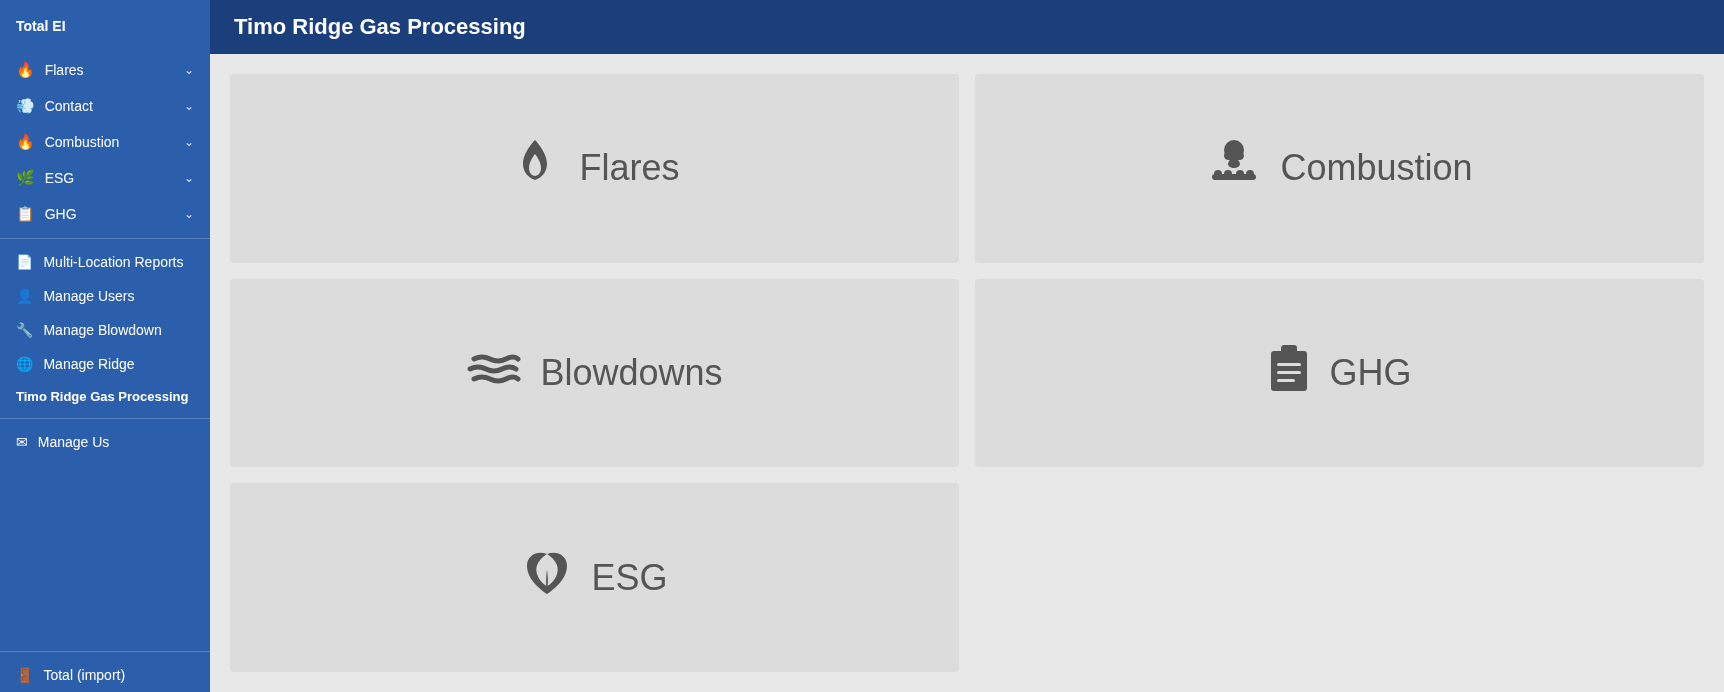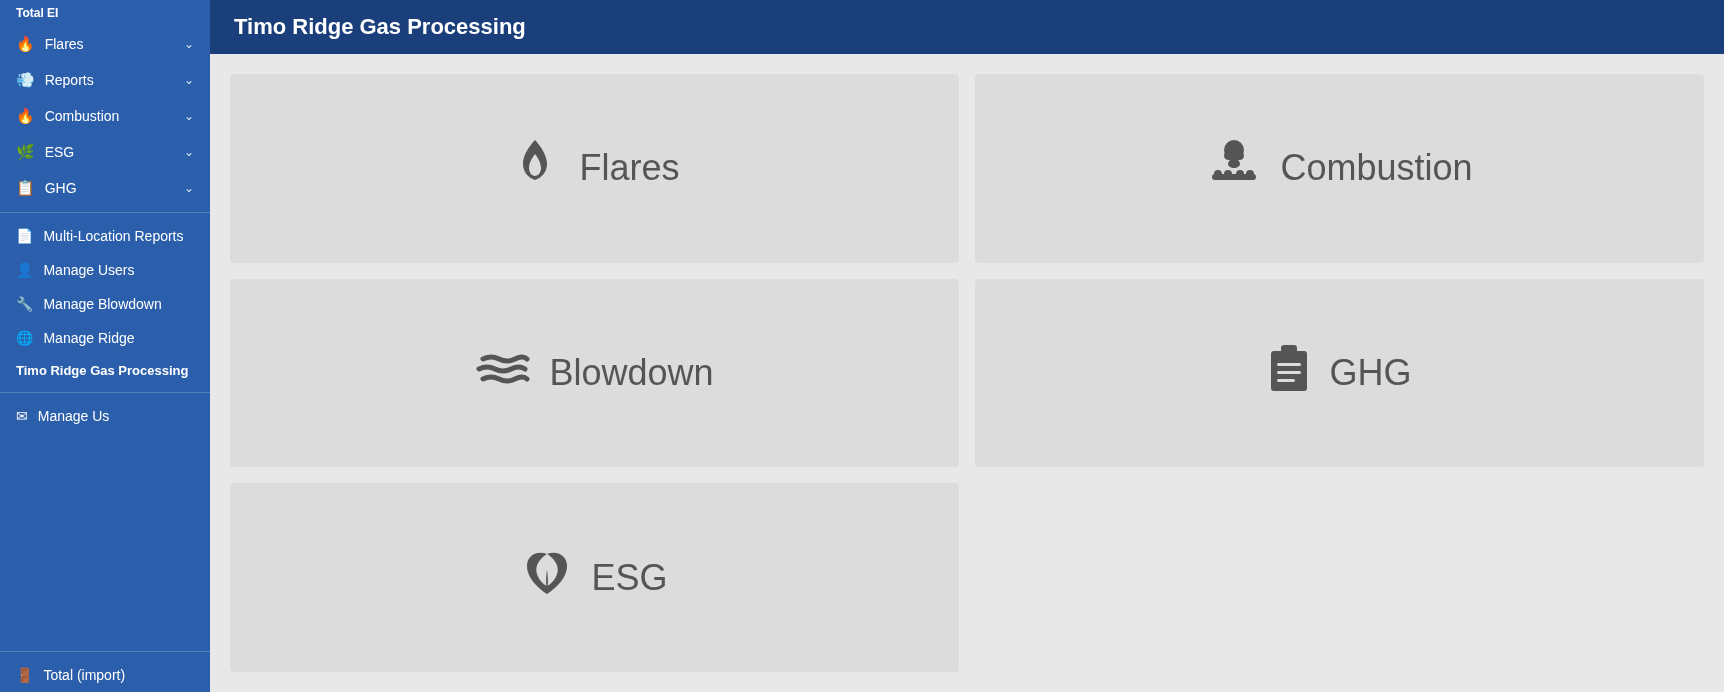--- a/index.html
+++ b/index.html
@@ -9,23 +9,23 @@
     #sidebar {
       width: 210px;
       min-width: 210px;
       background: #2b5fac;
       display: flex;
       flex-direction: column;
       color: #fff;
       height: 100%;
     }
     #sidebar-title {
-      font-size: 12px;
+      font-size: 14px;
       font-weight: bold;
-      padding: 6px 16px;
+      padding: 18px 16px;
       color: #fff;
     }
     .sidebar-nav-item {
       display: flex;
       align-items: center;
       justify-content: space-between;
       padding: 9px 16px;
       cursor: pointer;
       font-size: 14px;
       color: #fff;
@@ -114,21 +114,21 @@
   <div class="sidebar-nav-item">
     <div class="nav-left">
       <span class="nav-icon">🔥</span>
       <span>Flares</span>
     </div>
     <span class="chevron-icon">⌄</span>
   </div>
   <div class="sidebar-nav-item">
     <div class="nav-left">
       <span class="nav-icon">💨</span>
-      <span>Reports</span>
+      <span>Contact</span>
     </div>
     <span class="chevron-icon">⌄</span>
   </div>
   <div class="sidebar-nav-item">
     <div class="nav-left">
       <span class="nav-icon">🔥</span>
       <span>Combustion</span>
     </div>
     <span class="chevron-icon">⌄</span>
   </div>
@@ -216,21 +216,21 @@
     </div>
 
     <div class="grid-card">
       <span class="card-icon">
         <svg width="56" height="52" viewBox="0 0 56 52" fill="none" xmlns="http://www.w3.org/2000/svg">
           <path d="M8 18 Q16 14 24 18 Q32 22 40 18 Q48 14 52 18" stroke="#555" stroke-width="5" stroke-linecap="round" fill="none"></path>
           <path d="M4 28 Q12 24 20 28 Q28 32 36 28 Q44 24 50 28" stroke="#555" stroke-width="5" stroke-linecap="round" fill="none"></path>
           <path d="M8 38 Q16 34 24 38 Q32 42 40 38 Q48 34 52 38" stroke="#555" stroke-width="5" stroke-linecap="round" fill="none"></path>
         </svg>
       </span>
-      <span class="card-label">Blowdown</span>
+      <span class="card-label">Blowdowns</span>
     </div>
 
     <div class="grid-card">
       <span class="card-icon">
         <svg width="44" height="52" viewBox="0 0 44 52" fill="none" xmlns="http://www.w3.org/2000/svg">
           <rect x="4" y="10" width="36" height="40" rx="3" fill="#555"></rect>
           <rect x="14" y="4" width="16" height="12" rx="3" fill="#555"></rect>
           <rect x="10" y="22" width="24" height="3" rx="1.5" fill="#dcdcdc"></rect>
           <rect x="10" y="30" width="24" height="3" rx="1.5" fill="#dcdcdc"></rect>
           <rect x="10" y="38" width="18" height="3" rx="1.5" fill="#dcdcdc"></rect>

